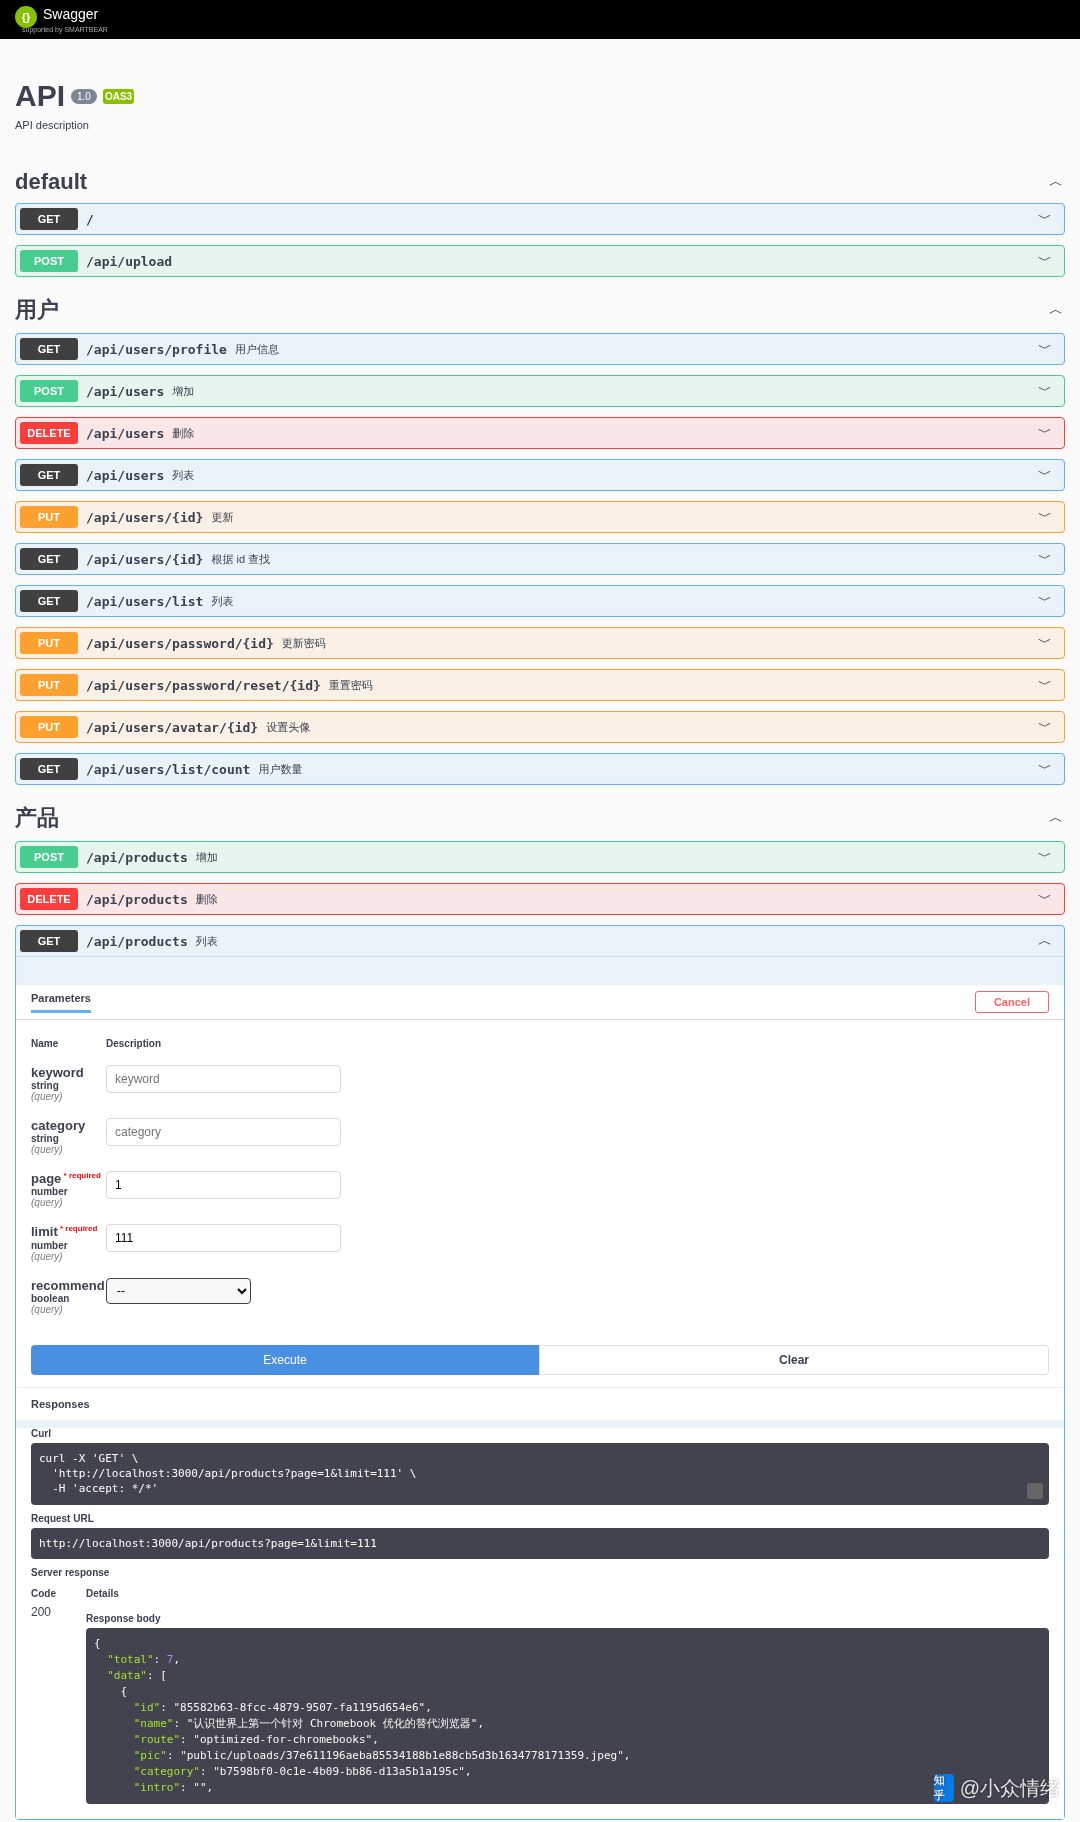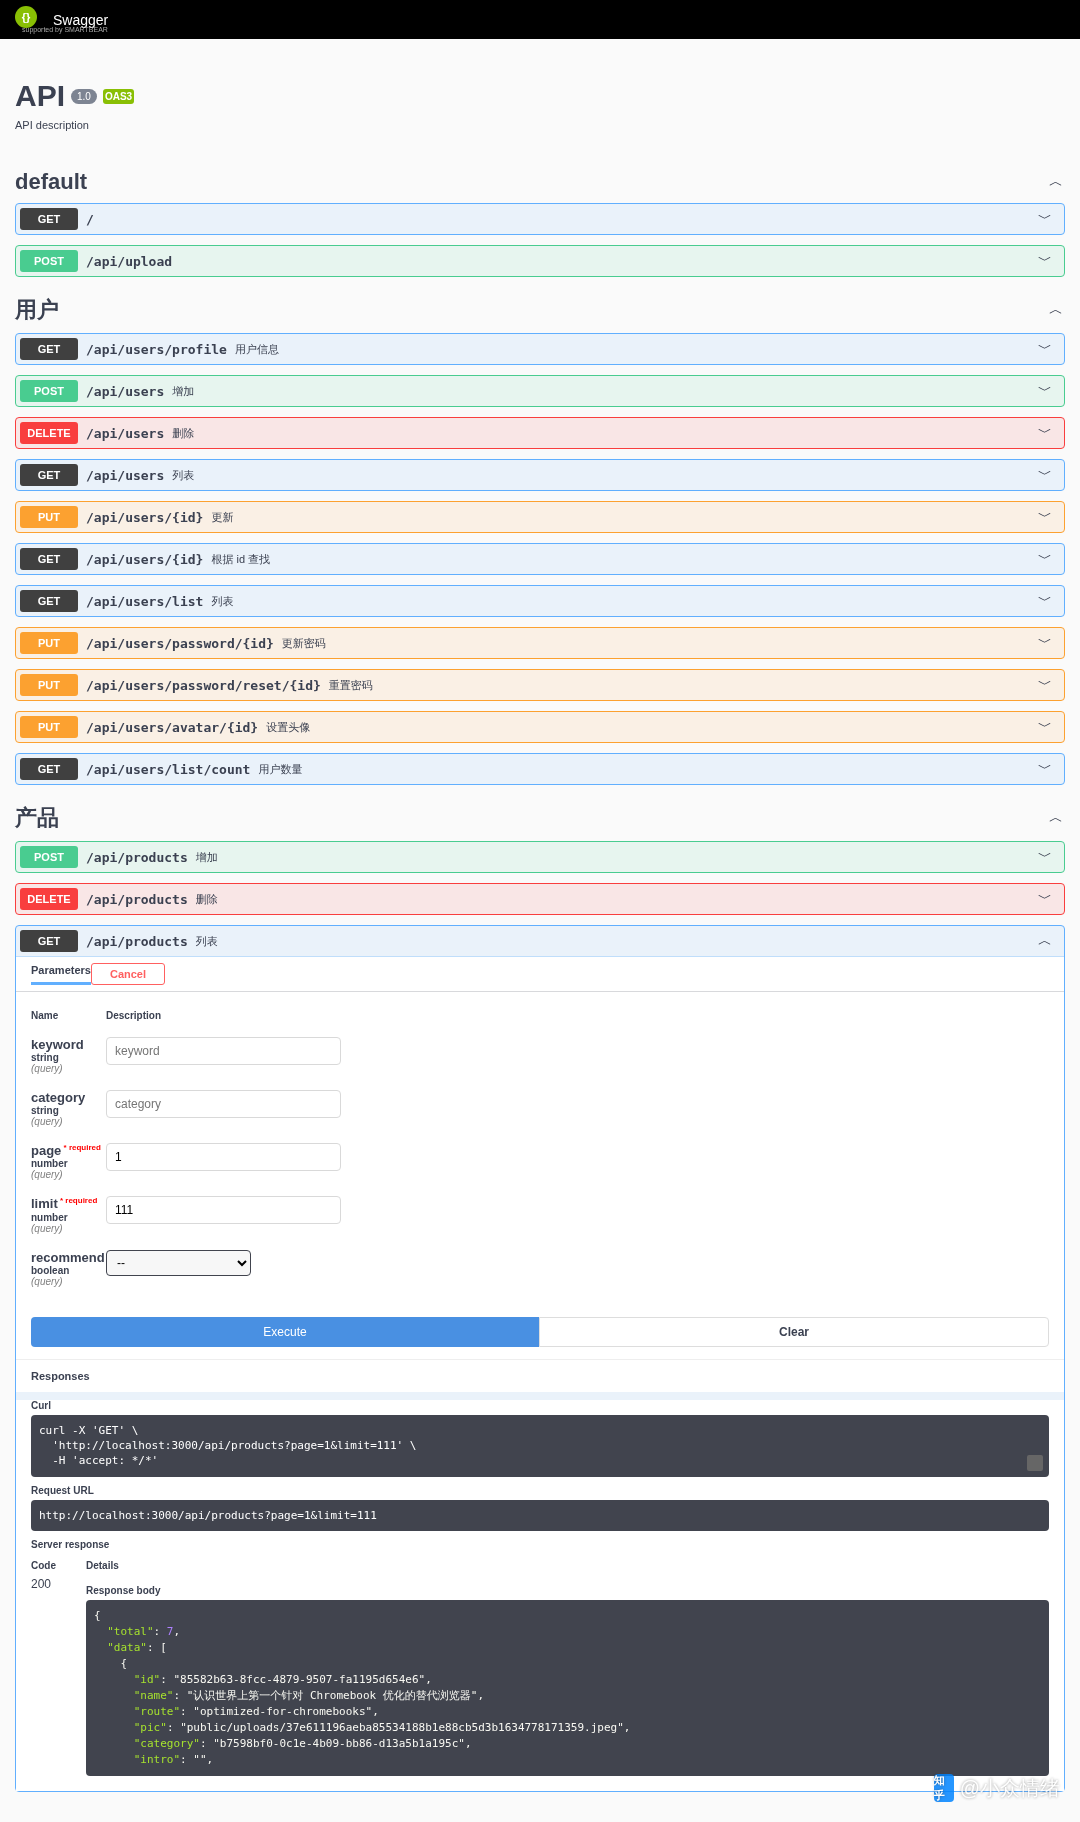--- a/index.html
+++ b/index.html
@@ -1,18 +1,18 @@
 <!DOCTYPE html>
 <html><head>
 <meta charset="utf-8">
 <style>
 * { box-sizing: border-box; margin: 0; padding: 0; }
 body { font-family: -apple-system, BlinkMacSystemFont, "Segoe UI", sans-serif; background: #fafafa; color: #3b4151; width: 1080px; }
 .topbar { background: #000; padding: 6px 0; }
-.topbar-inner { display: flex; align-items: flex-end; padding: 0 15px; gap: 10px; }
+.topbar-inner { display: flex; align-items: flex-start; padding: 0 15px; }
 .logo-icon { width: 22px; height: 22px; background: #89bf04; border-radius: 50%; display: flex; align-items: center; justify-content: center; }
 .logo-icon::before { content: "{}"; color: #fff; font-weight: bold; font-size: 11px; }
 .logo-text { color: #fff; margin-left: 6px; font-size: 14px; }
 .logo-sub { color: #aaa; font-size: 7px; margin-left: 22px; margin-top: -2px; }
 .container { padding: 15px; }
 .title-row { display: flex; align-items: center; gap: 6px; margin: 25px 0 6px; }
 .api-title { font-size: 30px; font-weight: 600; }
 .badge { background: #7d8492; color: #fff; font-size: 10px; padding: 2px 6px; border-radius: 12px; }
 .badge-oas { background: #89bf04; color: #fff; font-size: 10px; padding: 2px 2px; border-radius: 3px; font-weight: bold; }
 .api-desc { font-size: 11px; color: #3b4151; margin-bottom: 30px; }
@@ -27,21 +27,21 @@
 .op-chevron { margin-left: auto; padding-right: 8px; font-size: 14px; color: #3b4151; }
 .opblock.get { background: rgba(97,175,254,.1); border-color: #61affe; }
 .opblock.get .method { background: #404040; }
 .opblock.post { background: rgba(73,204,144,.1); border-color: #49cc90; }
 .opblock.post .method { background: #49cc90; }
 .opblock.delete { background: rgba(249,62,62,.1); border-color: #f93e3e; }
 .opblock.delete .method { background: #f93e3e; }
 .opblock.put { background: rgba(252,161,48,.1); border-color: #fca130; }
 .opblock.put .method { background: #fca130; }
 .opblock-body { border-top: 1px solid rgba(97,175,254,.3); }
-.section-header { display: flex; align-items: center; padding: 6px 15px; background: #fff; border-bottom: 1px solid rgba(59,65,81,.2); }
+.section-header { display: flex; justify-content: space-between; align-items: center; padding: 6px 15px; background: #fff; border-bottom: 1px solid rgba(59,65,81,.2); margin-top: 28px; }
 .section-title { font-size: 11px; font-weight: 700; border-bottom: 3px solid #61affe; padding-bottom: 6px; }
 .cancel-btn { background: transparent; border: 1.5px solid #ff6060; color: #ff6060; font-size: 11px; font-weight: 600; padding: 4px 18px; border-radius: 3px; cursor: pointer; }
 .params-table { width: 100%; background: #fff; padding: 10px 15px; }
 .params-head { display: flex; padding: 8px 0; font-size: 10px; font-weight: 700; color: #3b4151; }
 .col-name { width: 75px; }
 .col-desc { flex: 1; }
 .param-row { display: flex; padding: 8px 0; align-items: flex-start; }
 .param-info { width: 75px; }
 .param-name { font-size: 13px; font-weight: 600; }
 .req-label { color: red; font-size: 8px; vertical-align: super; }

